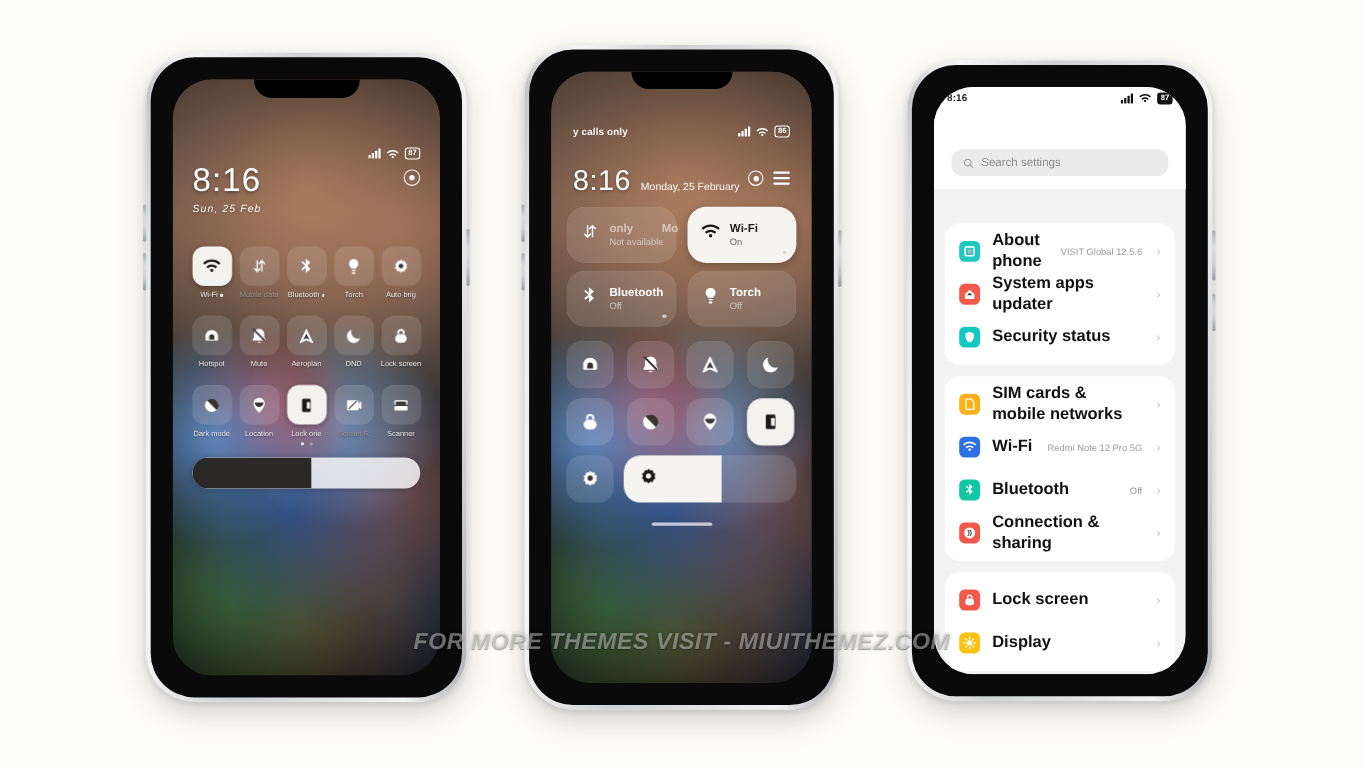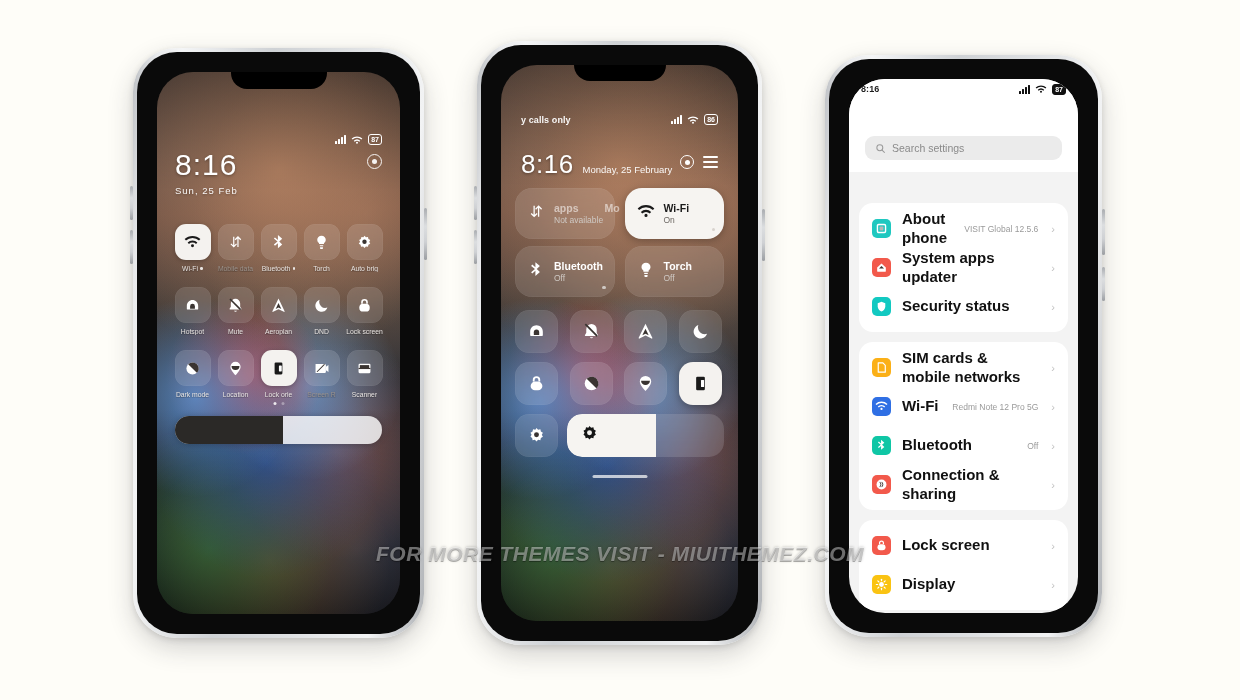--- a/index.html
+++ b/index.html
@@ -84,21 +84,21 @@
     border:1.3px solid #fff; border-radius:3px; padding:0 2px;
     font-size:7px; font-weight:700; line-height:9px; height:11px;
     display:flex; align-items:center; color:#fff;
   }
   .batt.dark { border-color:#111; color:#111; background:#111; }
   .batt.dark span{ color:#fff; }
 
   
   .p1-clock { position:absolute; color:#fff; font-weight:300; letter-spacing:1px; }
   .p1-time { font-size:30px; line-height:30px; font-weight:300; text-shadow:0 1px 3px rgba(0,0,0,.35); }
-  .p1-date { font-size:9.5px; margin-top:5px; font-weight:500; opacity:.95; text-shadow:0 1px 3px rgba(0,0,0,.35); }
+  .p1-date { font-size:9.5px; margin-top:5px; font-weight:500; opacity:.95; text-shadow:0 1px 3px rgba(0,0,0,.35);font-style:italic; }
   .p1-gear { position:absolute; width:15px; height:15px; border:1.6px solid #fff; border-radius:50%;
              display:flex; align-items:center; justify-content:center; opacity:.92; }
   .p1-gear::after { content:""; width:5px; height:5px; border-radius:50%; background:#fff; }
 
   .grid1 { position:absolute; display:grid; grid-template-columns:repeat(5,1fr); }
   .tile1 { display:flex; flex-direction:column; align-items:center; }
   .tile1 .tbox {
     width:36px; height:36px; border-radius:11px;
     background: rgba(255,255,255,.13);
     backdrop-filter: blur(6px);
@@ -424,21 +424,21 @@
             </span>
         </div>
 
         <div id="p2big" style="position:absolute; left:14px; right:14px; top:123px; height:112px;">
             <div class="bigtile" style="left: 0%; top: 0px; width: calc(50% - 5px); height: 51px;">
               <span><svg width="18" height="18" viewBox="0 0 24 24" fill="#ffffff">
                   <path d="M8.2 3.4v14.2l-3-3-1.4 1.5 5.4 5.4 5.4-5.4-1.4-1.5-3 3V3.4zM17.2 20.6V6.4l3 3 1.4-1.5L16.2 2.5l-5.4 5.4 1.4 1.5 3-3v14.2z" transform="scale(0.85) translate(2,1)"></path>
                 </svg></span>
               <div class="bt-txt">
                 <span class="bt-name" style="display: flex; gap: 26px; opacity: 0.55; white-space: nowrap; overflow: hidden; width: 86px;">
-                  <span>apps</span>
+                  <span>only</span>
                   <span>Mo</span>
                 </span>
                 <span class="bt-sub">Not available</span>
               </div>
             </div>
             <div class="bigtile on" style="left: calc(50% + 5px); top: 0px; width: calc(50% - 5px); height: 51px;">
               <span><svg width="18" height="18" viewBox="0 0 24 24" fill="#1a1a1a">
                   <path d="M12 18.6a2.1 2.1 0 110-4.2 2.1 2.1 0 010 4.2zM5.1 11.9a9.9 9.9 0 0113.8 0l-1.9 2.1a7.2 7.2 0 00-10 0l-1.9-2.1zM.9 7.2a16 16 0 0122.2 0l-1.9 2.1a13.3 13.3 0 00-18.4 0L.9 7.2z"></path>
                 </svg></span>
               <div class="bt-txt">
@@ -681,15 +681,15 @@
                   <span class="chev">›</span>
                 </div>
               </div>
             </div>
         </div>
 
       </div>
     </div>
   </div>
 
-  <div class="wm" style="top:542px;">FOR MORE THEMES VISIT - MIUITHEMEZ.COM</div>
+  <div class="wm" style="top:572px;">FOR MORE THEMES VISIT - MIUITHEMEZ.COM</div>
 
 </div>
 
 </body></html>

